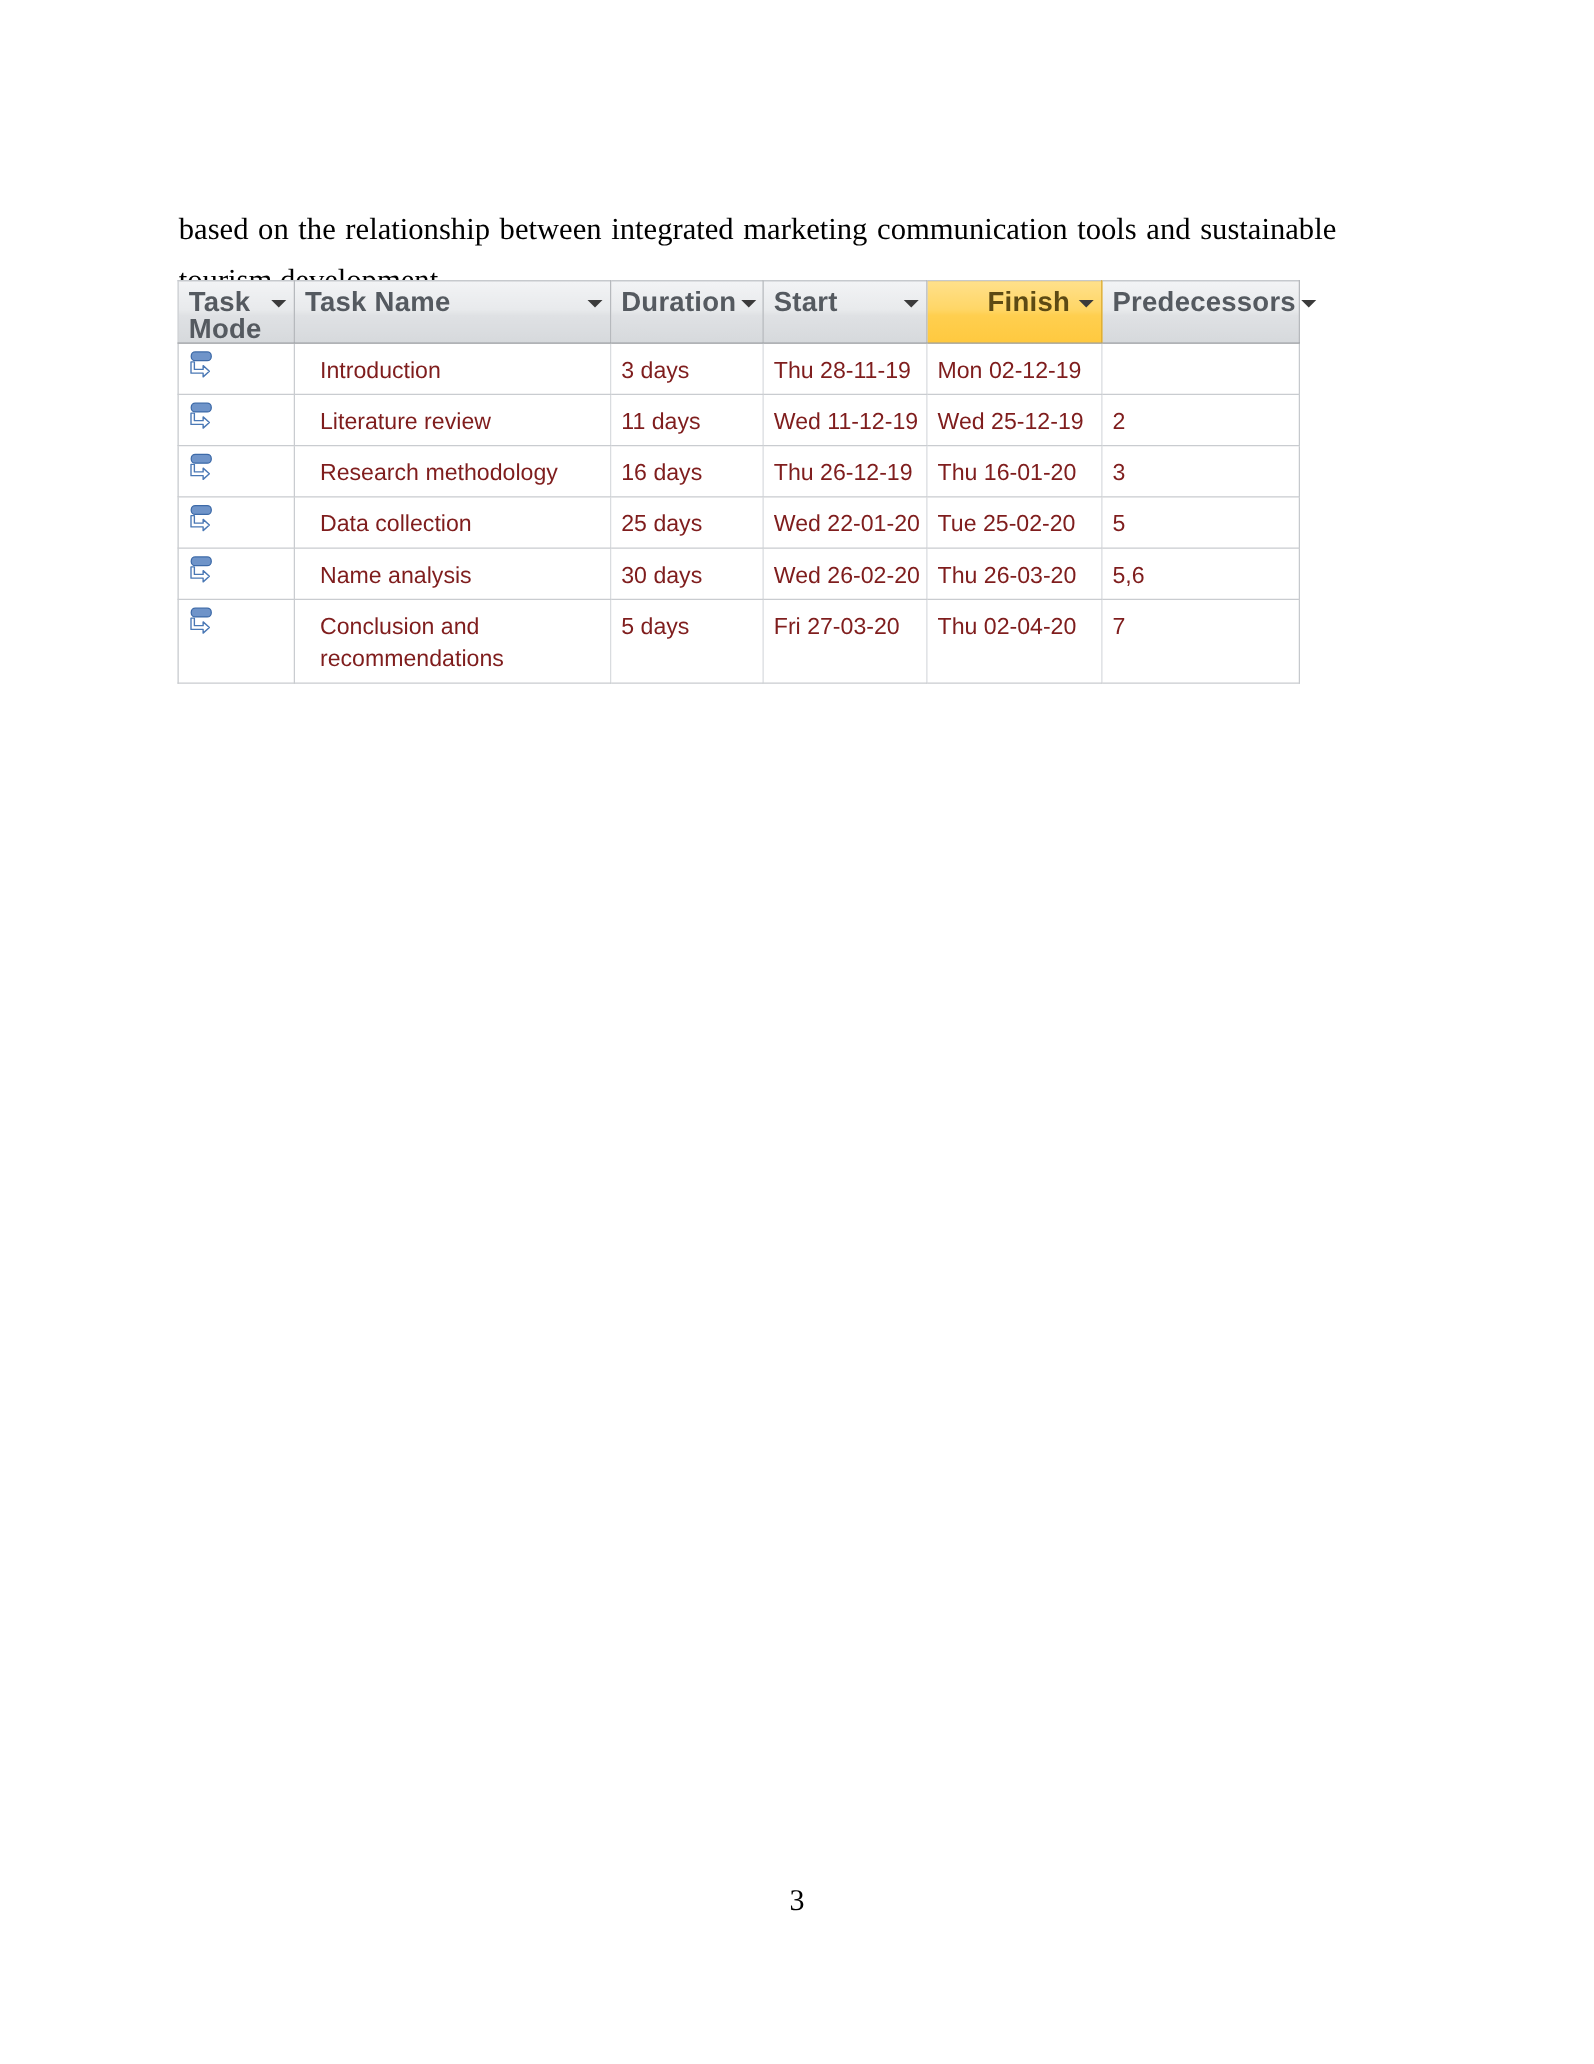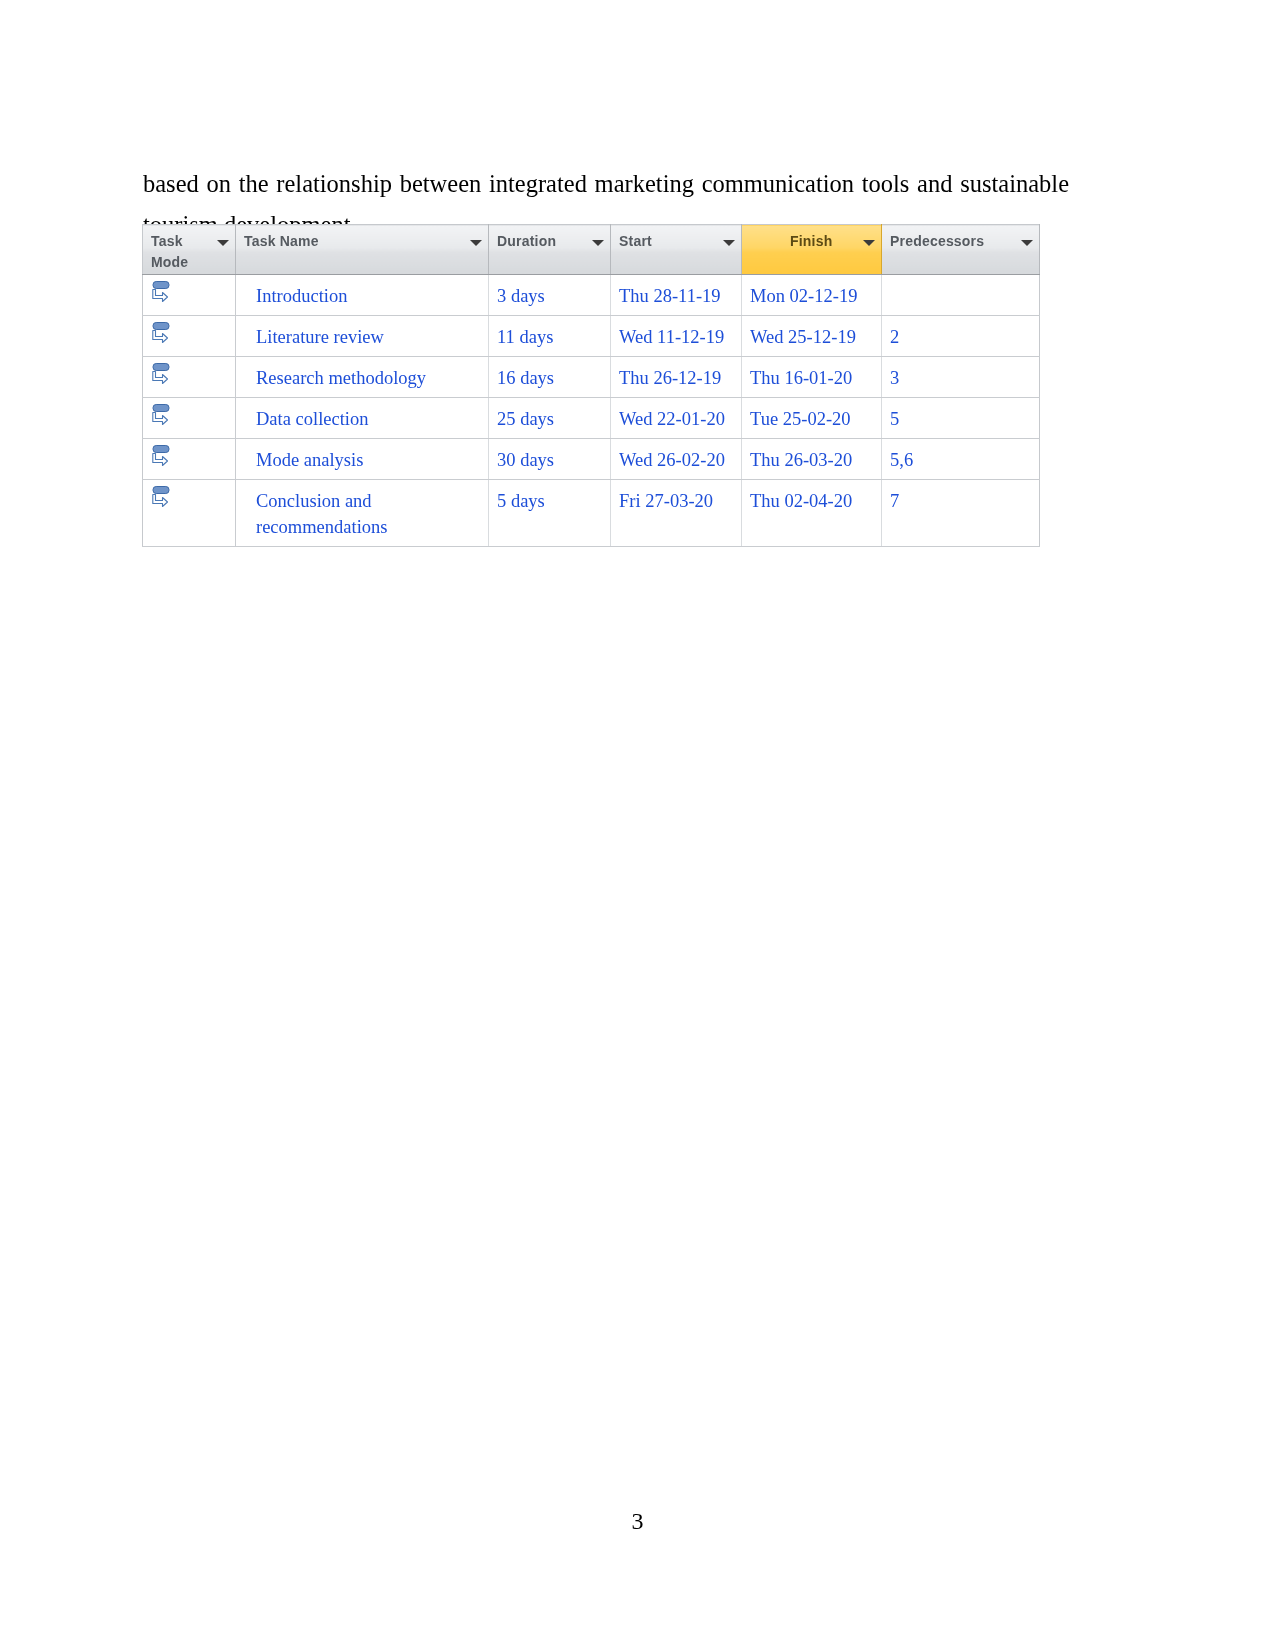--- a/index.html
+++ b/index.html
@@ -70,21 +70,21 @@
   }
   .th-inner {
     display: flex;
     align-items: flex-start;
     justify-content: space-between;
     padding: 6px 6px 0 8px;
     height: 100%;
     box-sizing: border-box;
   }
   .th-label {
-    font-size: 14px;
+    font-size: 22px;
     color: #555a60;
     line-height: 21px;
     letter-spacing: 0.2px;
     white-space: pre-line;
     text-align: left;
   }
   .ph-row th.highlight .th-label {
     color: #5c4a14;
     margin-left: 40px;
   }
@@ -111,24 +111,24 @@
   }
   .pb-row td.first {
     border-left: 1px solid #c6c9cd;
     border-right: 1px solid #c9ccd0;
   }
   .pb-row td.last {
     border-right: 1px solid #c6c9cd;
   }
   .cell-text {
     font-size: 18.5px;
-    color: #1d4ed8;
+    color: #7f1d1d;
     line-height: 26px;
     padding: 8px 4px 6px 8px;
-    font-family: Liberation Serif, serif;
+    font-family: Liberation Sans, sans-serif;
   }
   .cell-text.name {
     padding-left: 20px;
   }
   .cell-mode {
     padding: 5px 0 0 8px;
     height: 100%;
     box-sizing: border-box;
   }
 
@@ -311,21 +311,21 @@
         <tr class="pb-row">
           <td class="first">
             <div class="cell-mode">
               <svg class="mode-icon" viewBox="0 0 26 26">
                 <rect x="2" y="1.5" width="16" height="7" rx="3.2" ry="3.2" fill="#6f94c9" stroke="#3d6aa8" stroke-width="1"></rect>
                 <path d="M4.5 9.5 L4.5 15.5 L11.5 15.5 L11.5 12.5 L16.5 17 L11.5 21.5 L11.5 18.5 L1.8 18.5 L1.8 9.5 Z" fill="#ffffff" stroke="#4a78b5" stroke-width="1.1" stroke-linejoin="round"></path>
               </svg>
             </div>
           </td>
           <td>
-            <div class="cell-text name">Mode analysis</div>
+            <div class="cell-text name">Name analysis</div>
           </td>
           <td>
             <div class="cell-text">30 days</div>
           </td>
           <td>
             <div class="cell-text">Wed 26-02-20</div>
           </td>
           <td>
             <div class="cell-text">Thu 26-03-20</div>
           </td>

